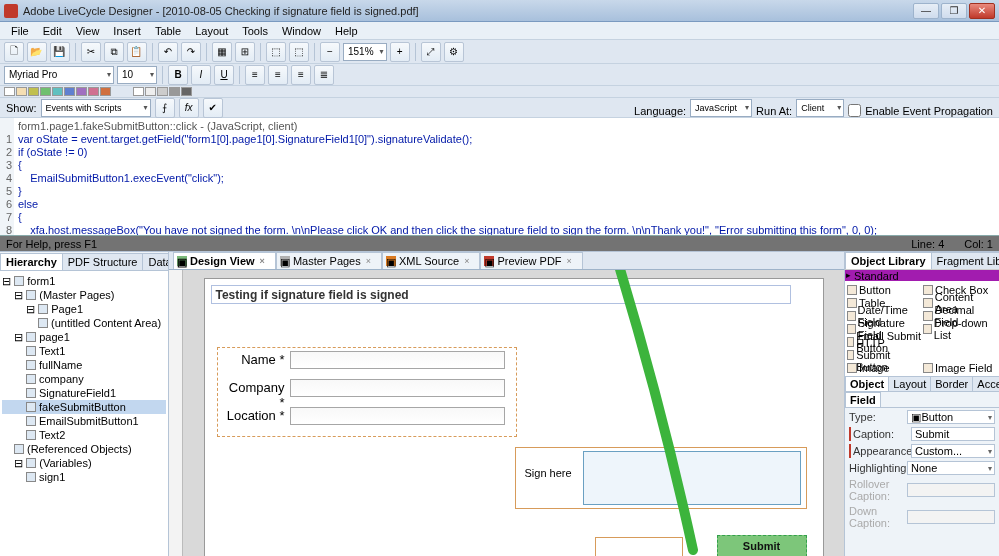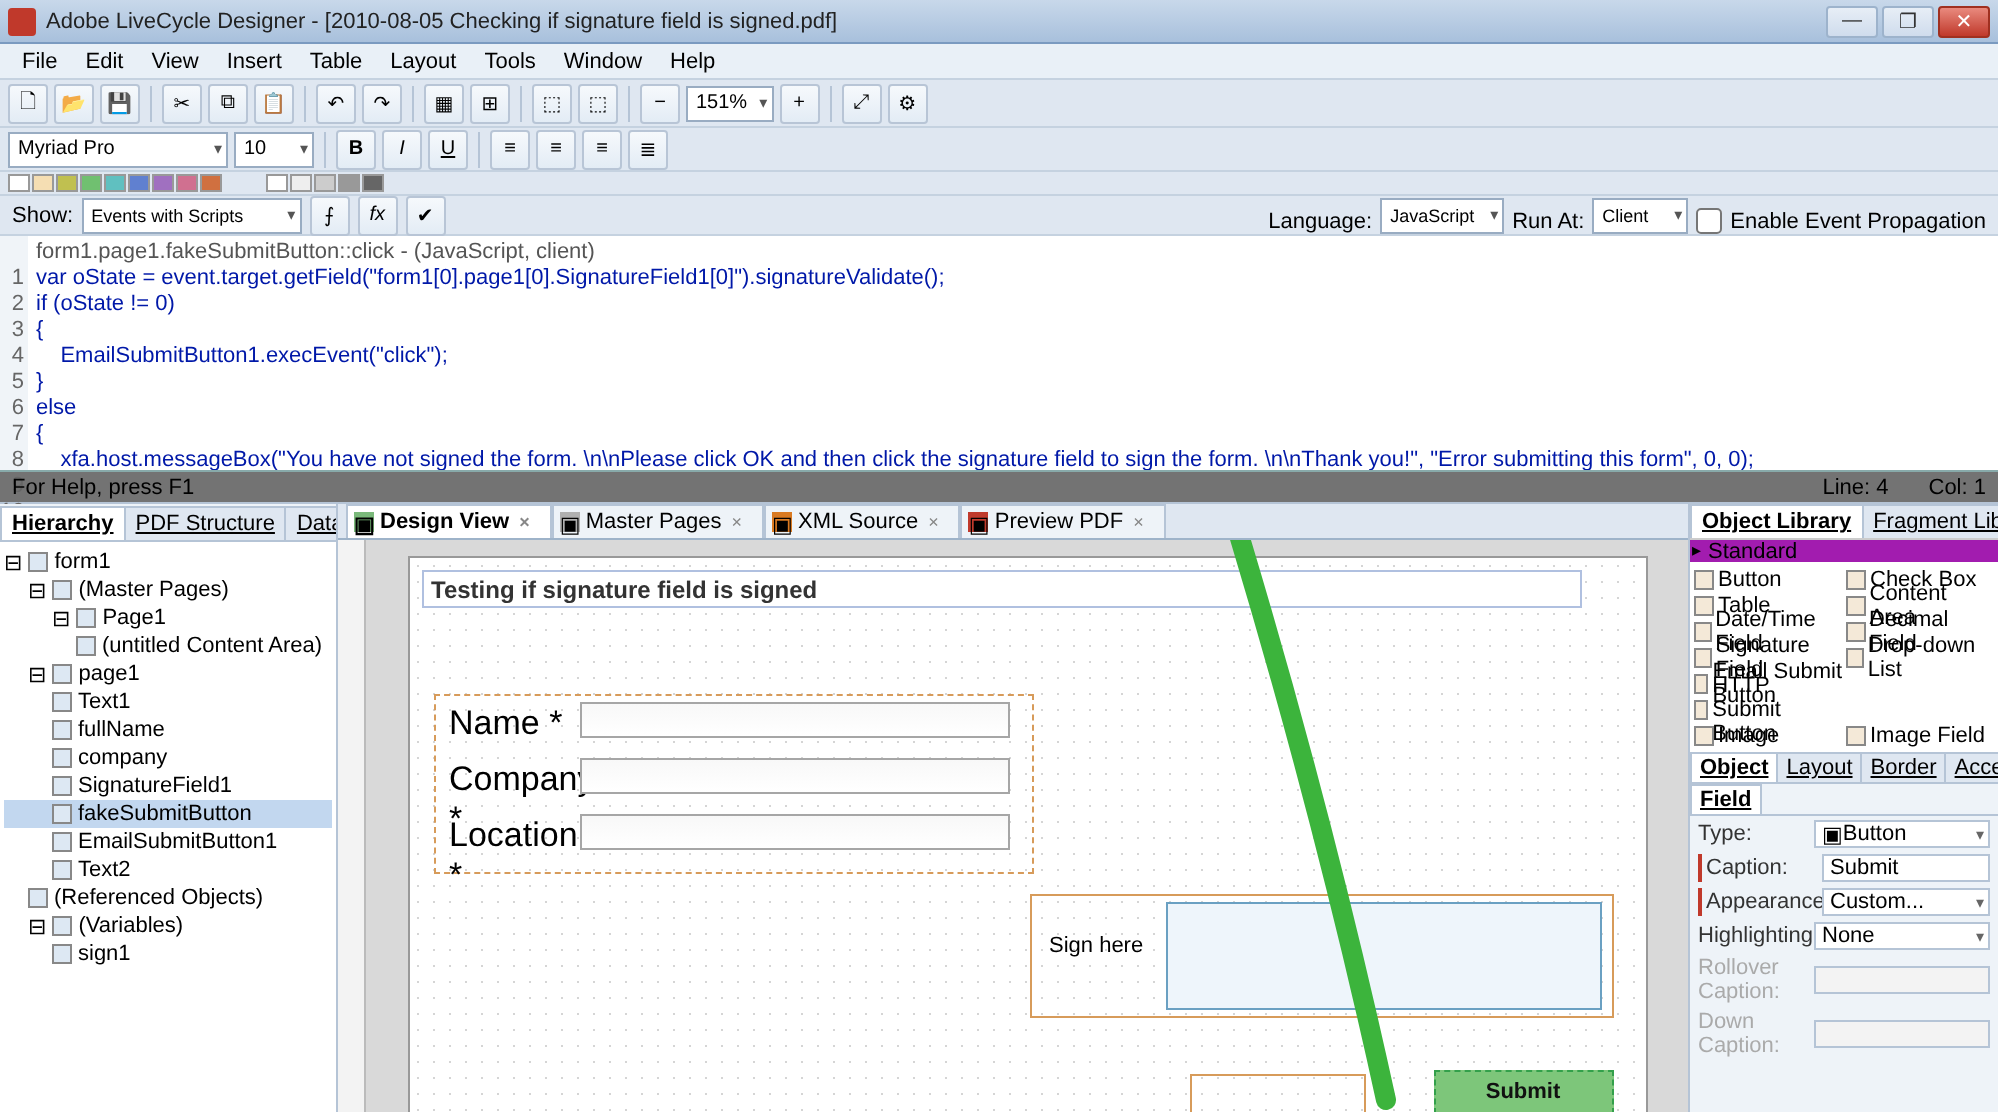--- a/index.html
+++ b/index.html
@@ -43,42 +43,42 @@
 
 .codestatus{height:16px;background:#737373;border-bottom:1px solid #b5c4d6;display:flex;align-items:center;padding:0 6px;font-size:10px;}
 .codestatus .rt{margin-left:auto;display:flex;gap:20px;}
 
 
 .workspace{display:flex;height:324px;}
 
 
 .hier{width:169px;background:#eef3f8;border-right:1px solid #b5c4d6;display:flex;flex-direction:column;}
 .paneltabs{height:18px;display:flex;align-items:flex-end;font-size:9px;overflow:hidden;}
-.ptab{padding:2px 5px;background:#dfe7f1;border:1px solid #b5c4d6;border-bottom:none;margin-right:-1px;white-space:nowrap;text-decoration:underline;}
+.ptab{padding:2px 5px;background:#dfe7f1;border:1px solid #b5c4d6;border-bottom:none;margin-right:-1px;white-space:nowrap;}
 .ptab.active{background:#fff;font-weight:bold;}
 .tree{flex:1;background:#fff;border-top:1px solid #b5c4d6;padding:3px 2px;font-size:10px;overflow:hidden;}
 .tnode{display:flex;align-items:center;gap:3px;height:14px;padding-left:2px;}
 .ticon{width:10px;height:10px;border:1px solid #888;background:#dde8f3;font-size:8px;text-align:center;line-height:9px;}
 .tnode.sel{background:#c2d7ef;}
 
 
 .design{flex:1;display:flex;flex-direction:column;background:#e8e8e8;}
 .doctabs{height:18px;background:#dfe7f1;display:flex;align-items:flex-end;padding-left:4px;font-size:10px;border-bottom:1px solid #9eb3c9;}
 .dtab{padding:2px 10px 2px 16px;background:#eef3f8;border:1px solid #b5c4d6;border-bottom:none;display:flex;align-items:center;gap:5px;position:relative;}
 .dtab.on{background:#fff;font-weight:bold;}
 .dtab .dico{position:absolute;left:3px;width:10px;height:10px;}
 .dtab .x{font-size:9px;color:#888;}
 .canvas-wrap{flex:1;display:flex;overflow:hidden;}
 .ruler-v{width:14px;background:#f3f3f3;border-right:1px solid #bbb;}
 .canvas-scroll{flex:1;overflow:hidden;display:flex;justify-content:center;padding:8px 0 0 0;background:#d9d9d9;position:relative;}
 .page{width:620px;height:300px;background:#fff;border:1px solid #999;position:relative;
  background-image:radial-gradient(#d5d5d5 0.5px, transparent 0.5px);background-size:8px 8px;}
 .sub{position:absolute;border:1px dashed #5b8bc4;}
 .form-title{position:absolute;left:6px;top:6px;width:580px;height:19px;border:1px solid #b0c0e0;background:#fff;padding:2px 4px;font-weight:bold;font-size:12px;color:#333;}
-.field-label{position:absolute;font-size:17px;height:18px;}
+.field-label{position:absolute;text-align:right;font-size:13px;height:18px;}
 .field-input{position:absolute;border:1px solid #a6a6a6;background:linear-gradient(#f8f8f8,#fff);height:18px;}
 .sign-zone{position:absolute;border:1px solid #6aa0c2;background:#eef5fb;}
 .sign-label{position:absolute;font-size:11px;}
 .fake-field{position:absolute;border:1px solid #d79b5a;}
 .submit-btn{position:absolute;border:1px dashed #33a04b;background:#7dc67a;display:flex;align-items:center;justify-content:center;font-weight:bold;color:#111;}
 .arrow{position:absolute;pointer-events:none;}
 
 
 .rpanel{width:155px;background:#dfe7f1;border-left:1px solid #b5c4d6;display:flex;flex-direction:column;overflow:hidden;}
 .rsec-tabs{display:flex;font-size:9px;}

